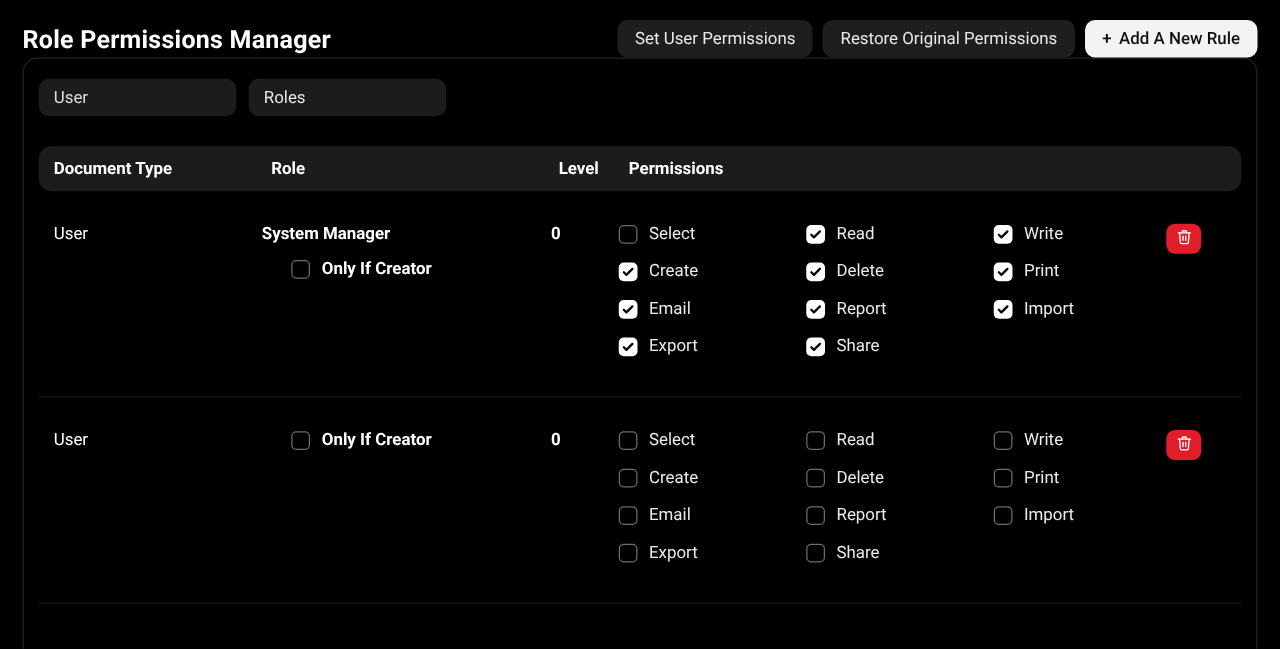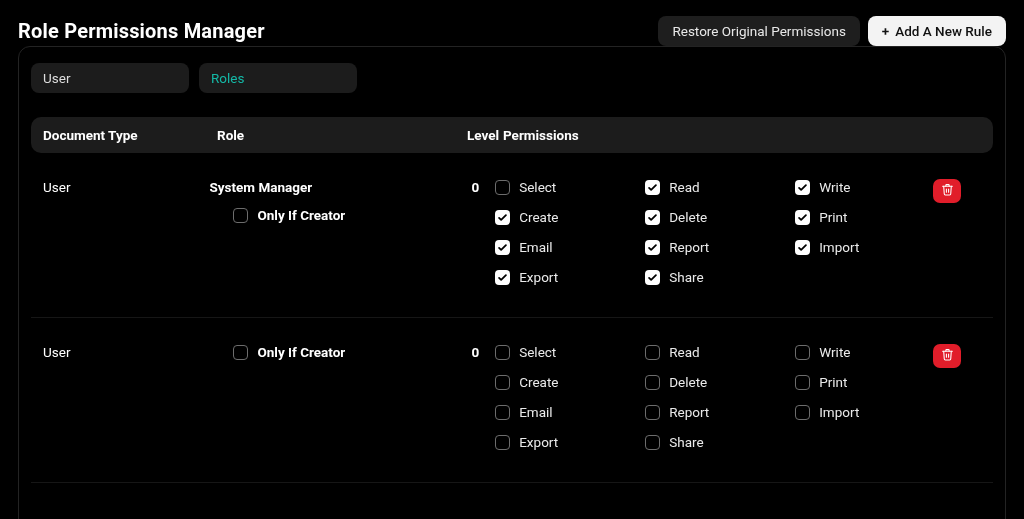--- a/index.html
+++ b/index.html
@@ -12,26 +12,26 @@
   .header-actions { display: flex; gap: 8px; }
   .btn { display: inline-flex; align-items: center; border-radius: 8px; padding: 7px 14px; font-size: 13.5px; cursor: pointer; user-select: none; }
   .btn-dark { background: #1e1e1e; color: #e8e8e8; }
   .btn-white { background: #f3f3f3; color: #111; font-weight: 500; }
   .btn-white .plus { margin-right: 6px; font-weight: 600; }
 
   .card { border: 1px solid #232323; border-radius: 12px; padding: 16px 12px 0 12px; }
 
   .filters { display: flex; gap: 10px; margin-bottom: 24px; }
   .pill-input { background: #1c1c1c; color: #ddd; border-radius: 8px; padding: 7px 12px; min-width: 158px; font-size: 13.5px; }
-  .pill-muted { color: #14b8a6; }
+  .pill-muted { color: #e5e5e5; }
 
   .table-head { display: flex; align-items: center; background: #1c1c1c; border-radius: 10px; padding: 10px 12px; font-weight: 700; font-size: 13.5px; }
   .col-doc    { width: 174px; }
   .col-role   { width: 210px; }
-  .col-level  { width: 72px; text-align: right; }
+  .col-level  { width: 72px; text-align: center; }
   .col-perms  { flex: 1; padding-left: 4px; }
   .col-del    { width: 50px; }
 
   .rows { }
   .row { display: flex; padding: 26px 12px 32px 12px; border-bottom: 1px solid #161616; }
   .row:last-child { border-bottom: none; }
 
   .doc-val, .level-val { font-size: 13.5px; padding-top: 0; }
   .role-cell { display: flex; flex-direction: column; gap: 12px; font-size: 13.5px; font-weight: bold; }
 
@@ -52,20 +52,21 @@
   .oic { display: flex; align-items: center; gap: 9px; padding-left: 24px; }
 
 </style>
 </head>
 <body>
 
 <div class="page">
   <div class="header">
     <div class="title">Role Permissions Manager</div>
     <div class="header-actions">
+      <div class="btn btn-dark">Set User Permissions</div>
       <div class="btn btn-dark">Restore Original Permissions</div>
       <div class="btn btn-white">
         <span class="plus">+</span>
         <span>Add A New Rule</span>
       </div>
     </div>
   </div>
 
   <div class="card">
 

